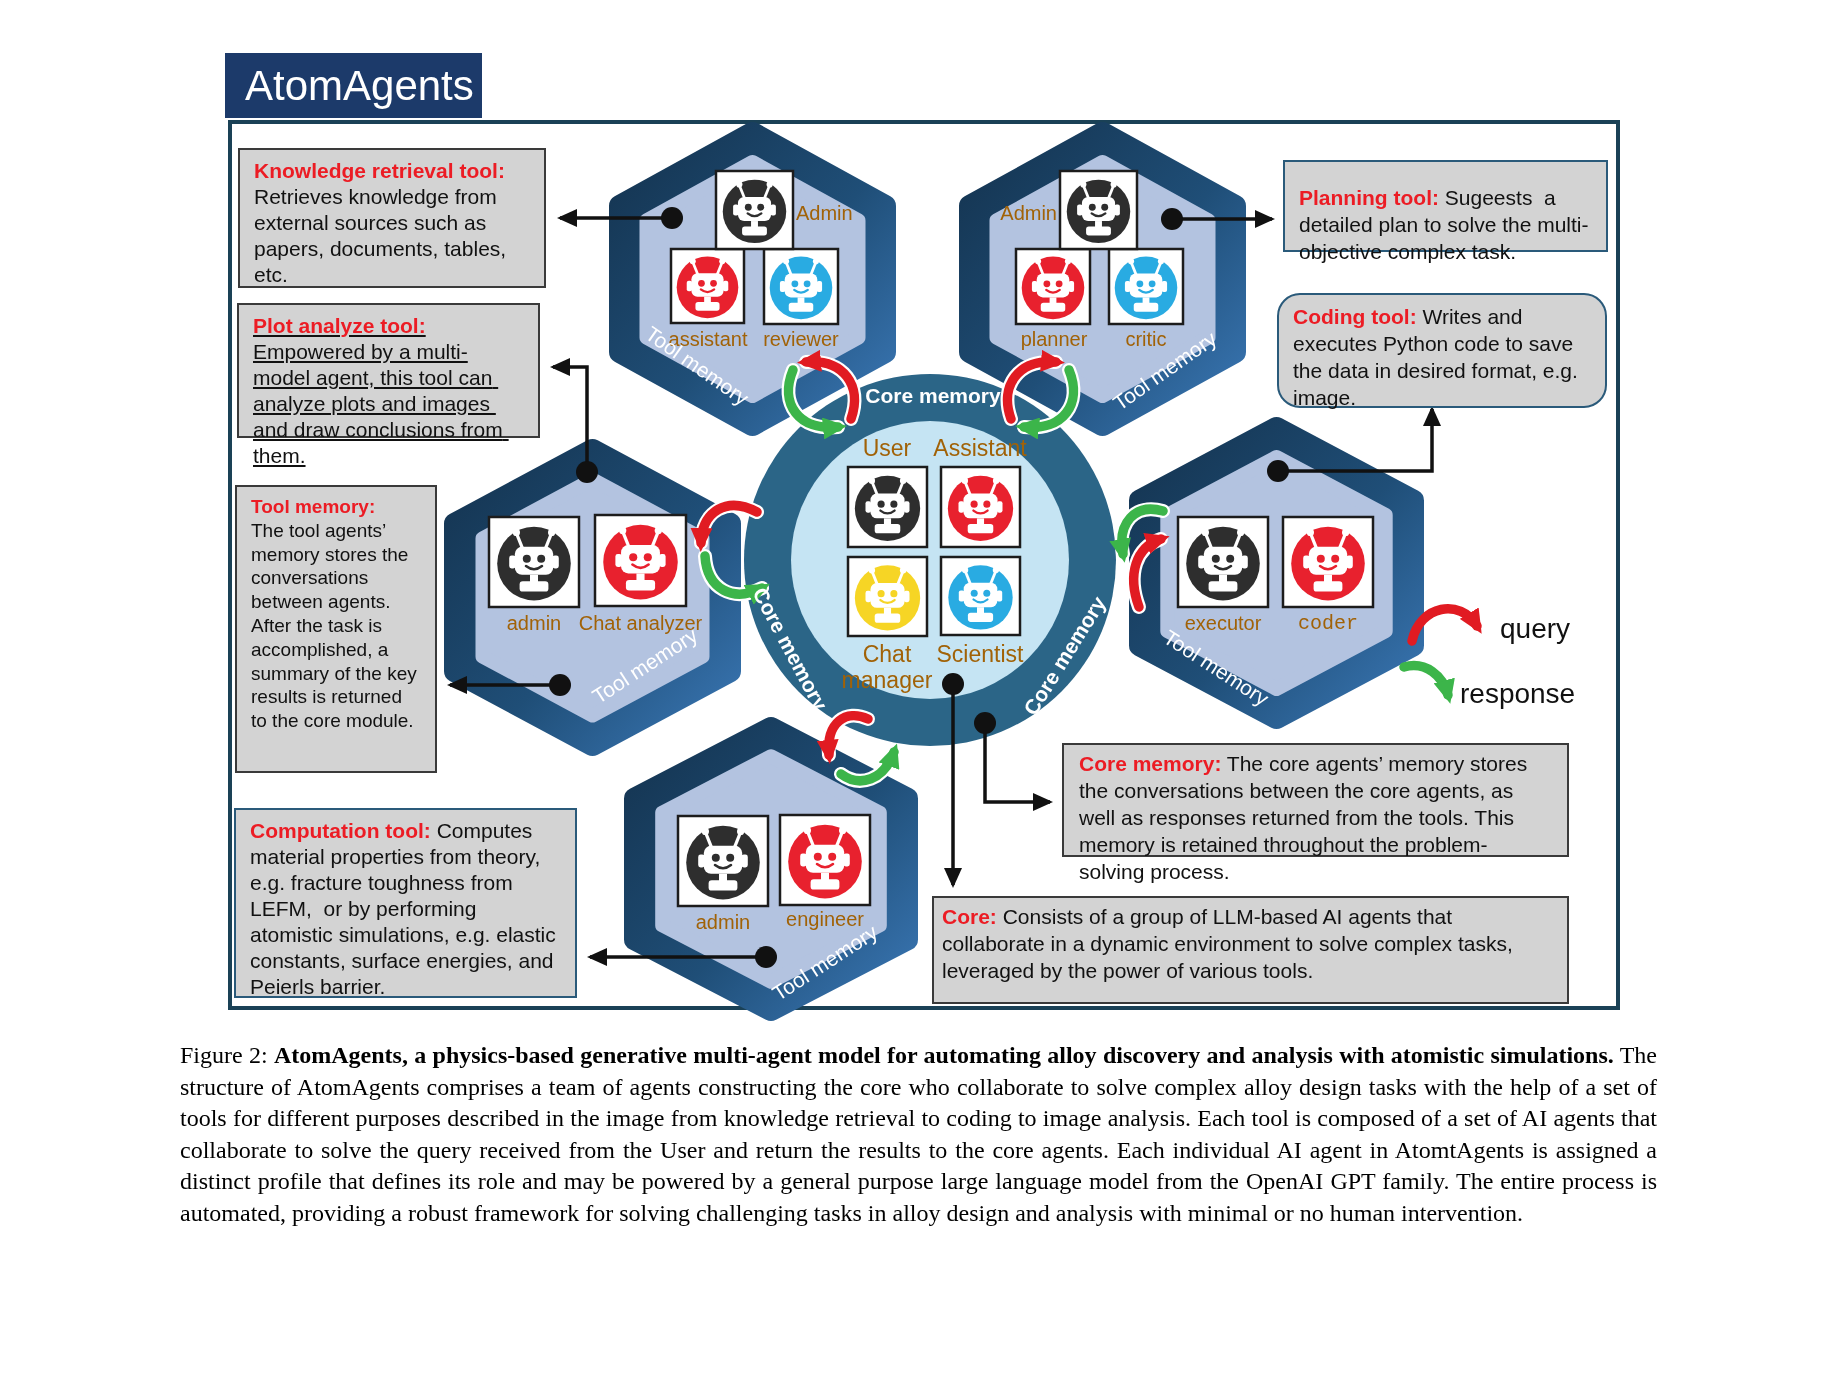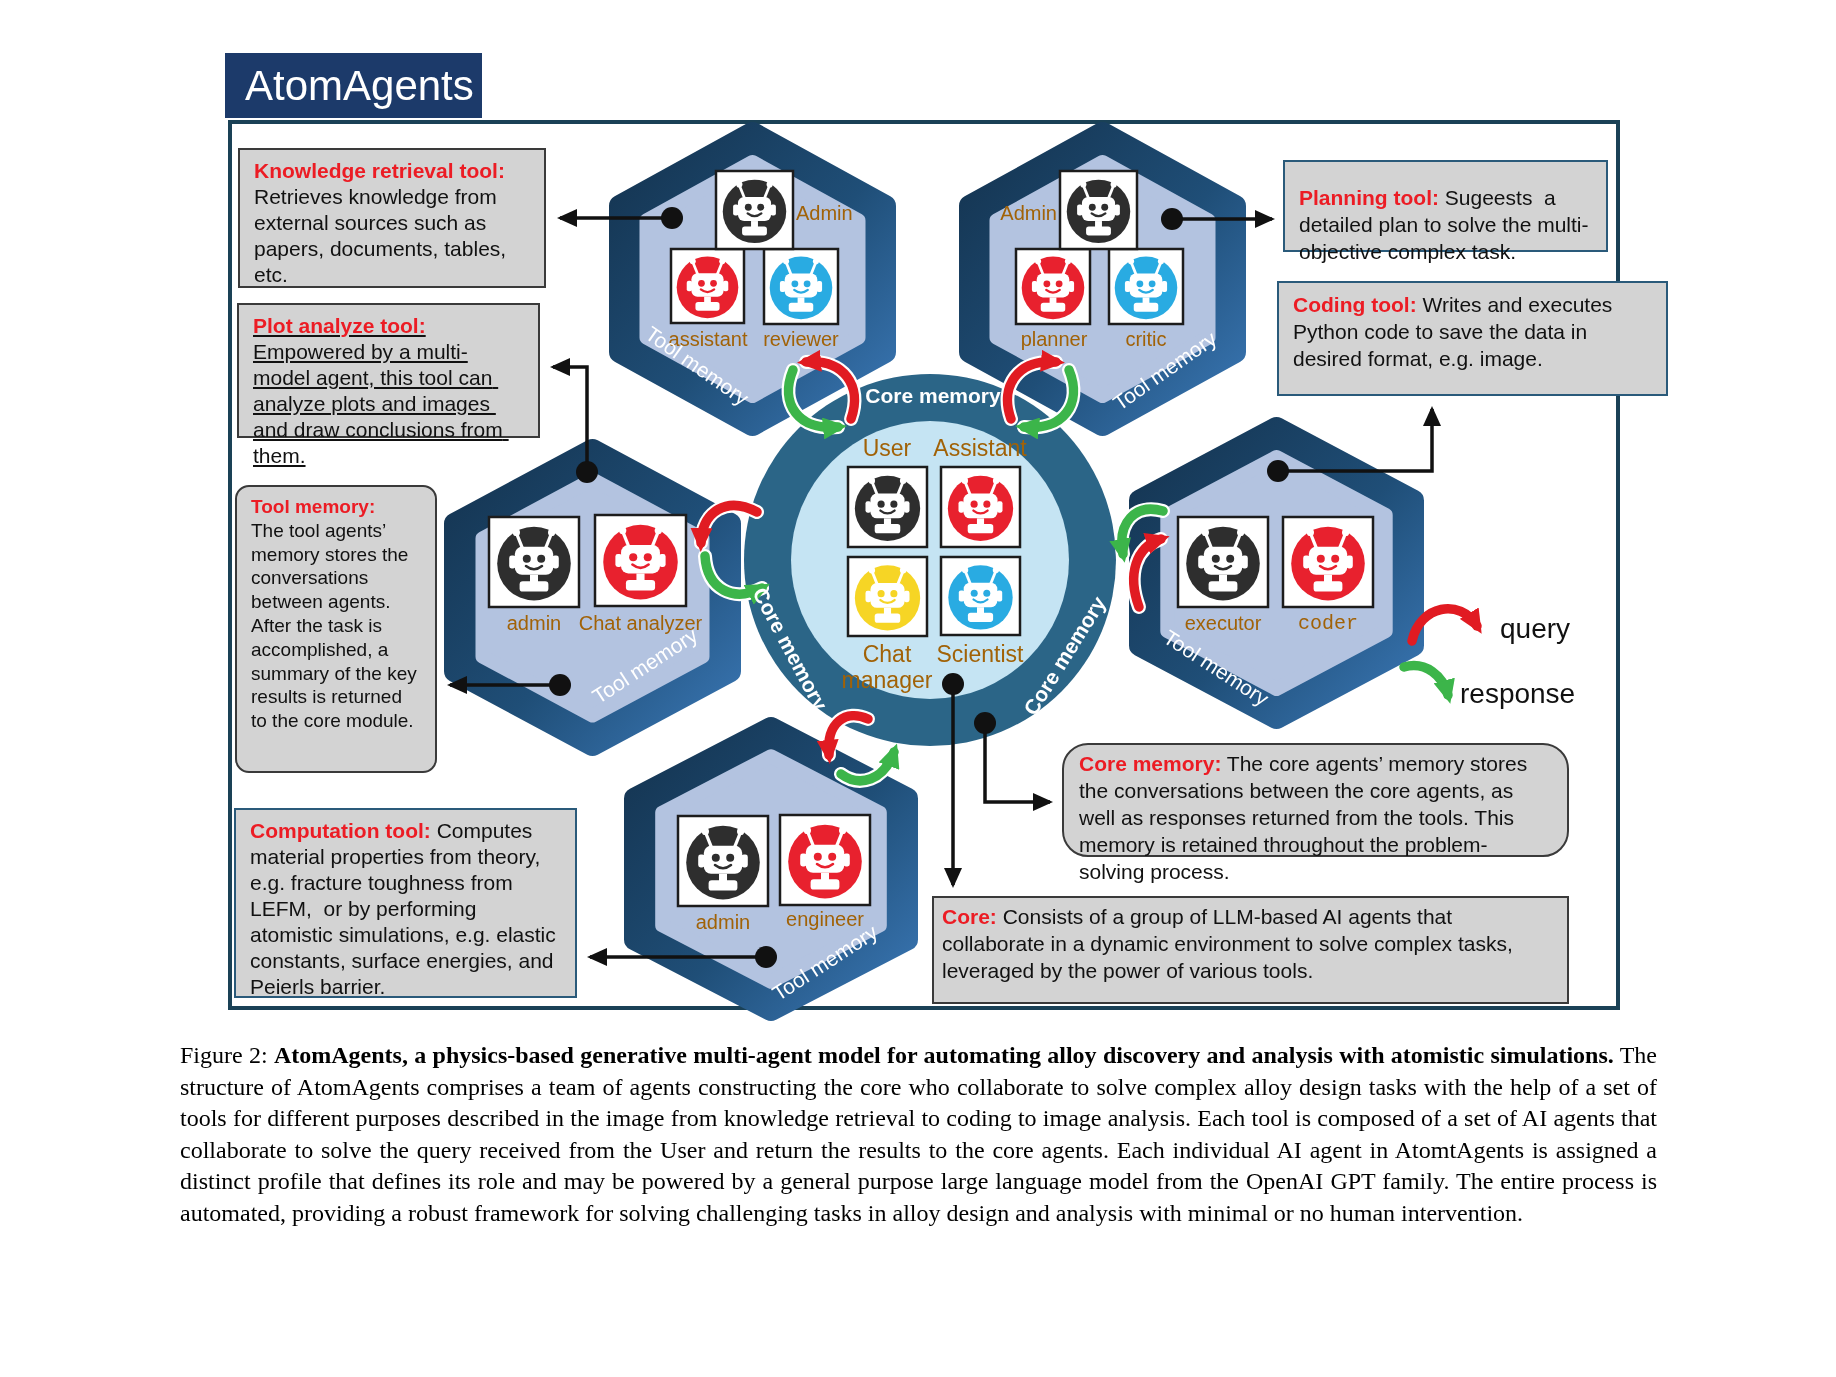--- a/index.html
+++ b/index.html
@@ -14,25 +14,25 @@
   
   .art{left:0;top:0;width:1836px;height:1377px;}
   
   .box{background:#d3d3d3;border:2.5px solid #3a3a3a;box-sizing:border-box;
        color:#111;font-size:21px;line-height:26px;padding:8px 14px;white-space:pre-wrap;}
   .box .bt{color:#ec1c24;font-weight:bold;}
   .box-block .bt{display:block;}
   .navy-border{border-color:#2a5a7a;}
   .b-knowledge{left:238px;top:148px;width:308px;height:140px;}
   .b-plot{left:237px;top:303px;width:303px;height:135px;text-decoration:underline;}
-  .b-toolmem{left:235px;top:485px;width:202px;height:288px;font-size:19px;line-height:23.8px;border-radius:14px;}
+  .b-toolmem{left:235px;top:485px;width:202px;height:288px;font-size:19px;line-height:23.8px;}
   .b-comp{left:234px;top:808px;width:343px;height:190px;}
   .b-plan{left:1283px;top:160px;width:325px;height:92px;line-height:27px;padding-top:22px;}
-  .b-code{left:1277px;top:281px;width:391px;height:115px;line-height:27px;}
-  .b-coremem{left:1062px;top:743px;width:507px;height:114px;line-height:27px;padding:5px 15px;border-radius:26px;}
+  .b-code{left:1277px;top:293px;width:330px;height:115px;line-height:27px;border-radius:23px;}
+  .b-coremem{left:1062px;top:743px;width:507px;height:114px;line-height:27px;padding:5px 15px;}
   .b-core{left:932px;top:896px;width:637px;height:108px;line-height:27px;padding:5px 8px;}
   
   .lbl{color:#a16207;font-size:20px;text-align:center;}
   .core-lbl{font-size:23px;}
   .rot{color:#fff;font-size:21px;width:140px;text-align:center;}
   .ring-lbl{color:#fff;font-size:21px;font-weight:bold;width:160px;text-align:center;}
   .legend-txt{color:#111;font-size:28px;}
   
   .caption{left:180px;top:1040px;width:1477px;color:#000;
            font-family:"Liberation Serif","DejaVu Serif",serif;

